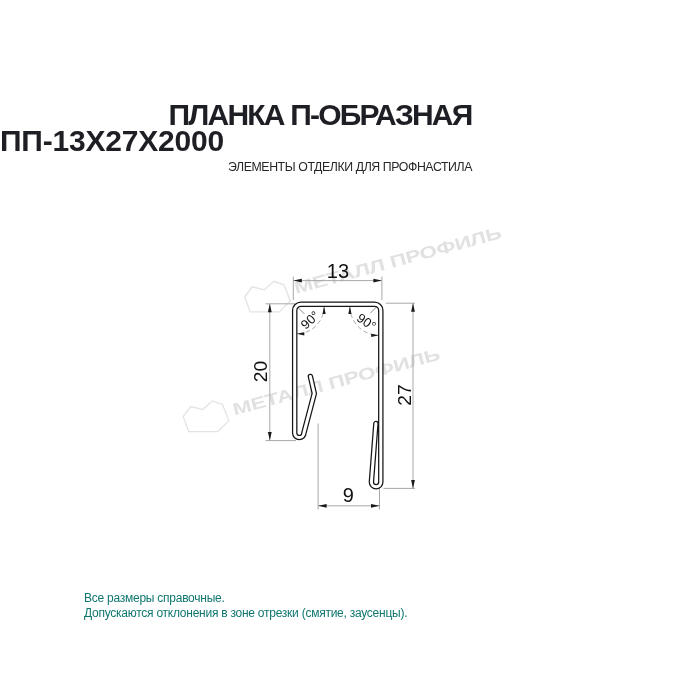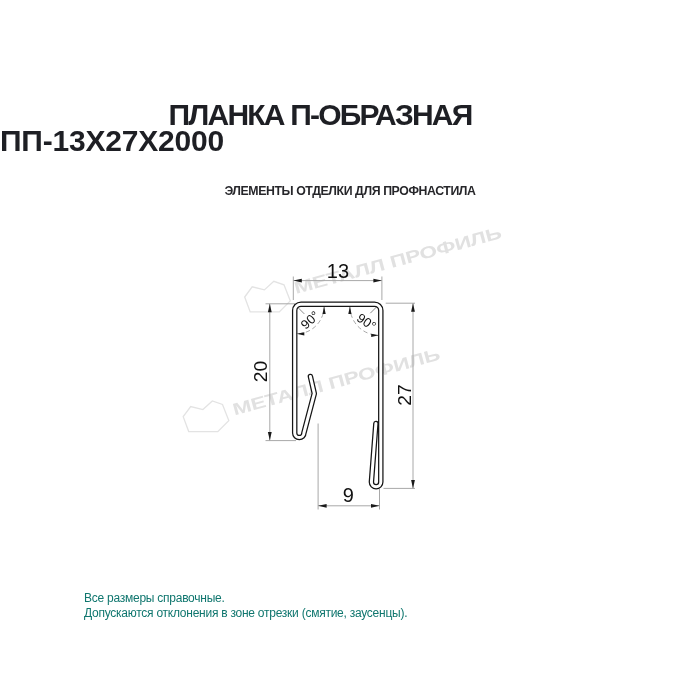--- a/index.html
+++ b/index.html
@@ -6,21 +6,21 @@
 body{font-family:"Liberation Sans",sans-serif;position:relative;}
 .abs{position:absolute;}
 </style>
 </head>
 <body>
 
 <div class="abs" style="left:0;top:99.7px;width:640px;text-align:center;font-weight:bold;font-size:30px;line-height:30px;color:#1e1f24;letter-spacing:-1.8px;">ПЛАНКА П-ОБРАЗНАЯ</div>
 
 <div class="abs" style="left:0;top:125.6px;width:700px;text-align:left;font-weight:bold;font-size:30px;line-height:30px;color:#1e1f24;letter-spacing:-0.2px;">ПП-13Х27Х2000</div>
 
-<div class="abs" style="left:0;top:161.3px;width:700px;text-align:center;font-weight:bold;font-size:12.3px;line-height:12.3px;color:#26262a;letter-spacing:-0.4px;margin-top:24px;">ЭЛЕМЕНТЫ ОТДЕЛКИ ДЛЯ ПРОФНАСТИЛА</div>
+<div class="abs" style="left:0;top:161.3px;width:700px;text-align:center;font-weight:normal;font-size:12.3px;line-height:12.3px;color:#26262a;letter-spacing:-0.4px;">ЭЛЕМЕНТЫ ОТДЕЛКИ ДЛЯ ПРОФНАСТИЛА</div>
 
 <svg class="abs" style="left:0;top:0;" width="700" height="700" viewBox="0 0 700 700">
   <defs>
     <polygon id="wmlogo" points="244.7,297 252.2,286.8 264.4,289.9 273.8,281.3 284,284.8 290.3,300.9 279.3,311.9 250.2,311.9" fill="none" stroke="#e3e3e3" stroke-width="1.3"></polygon>
   </defs>
 
   <use href="#wmlogo"></use>
 
   <g transform="rotate(-15.2 296 294)">
       <text transform="scale(1.35 1)" x="219.26" y="294" font-size="16.8" font-weight="bold" letter-spacing="-0.2" fill="#e1e1e1">МЕТАЛЛ ПРОФИЛЬ</text>

